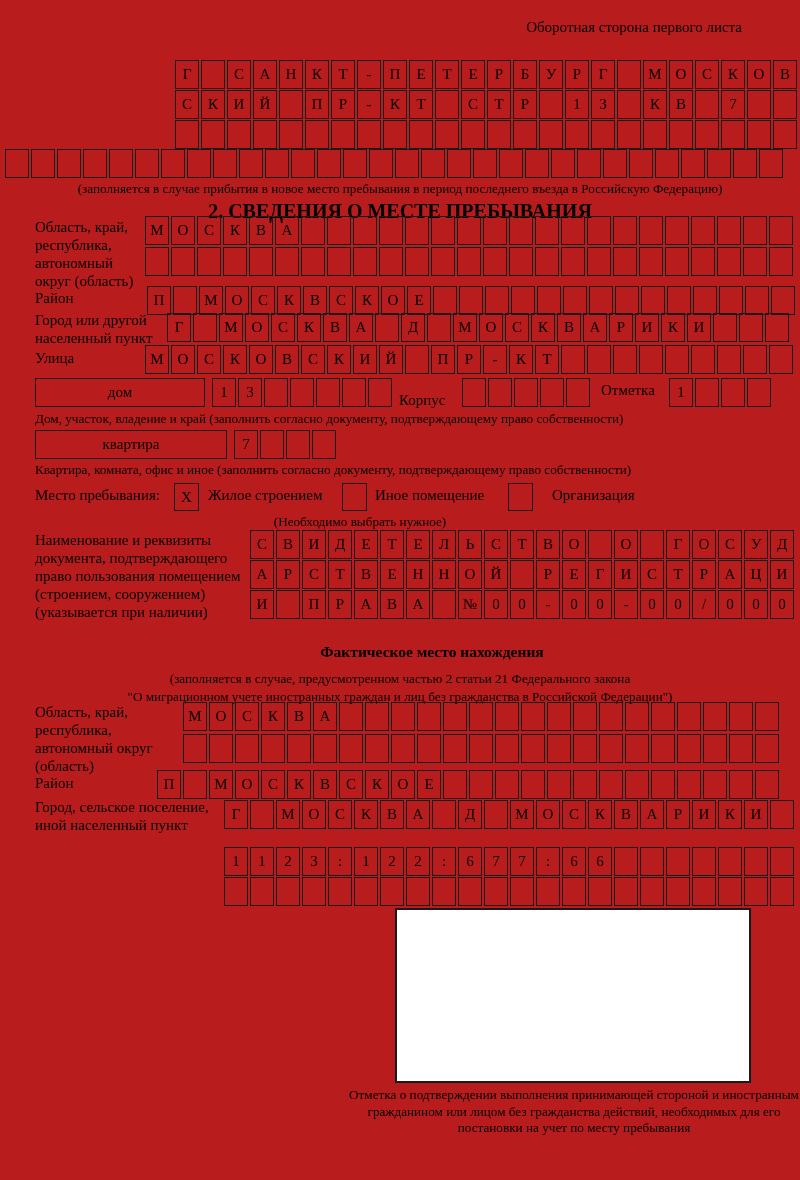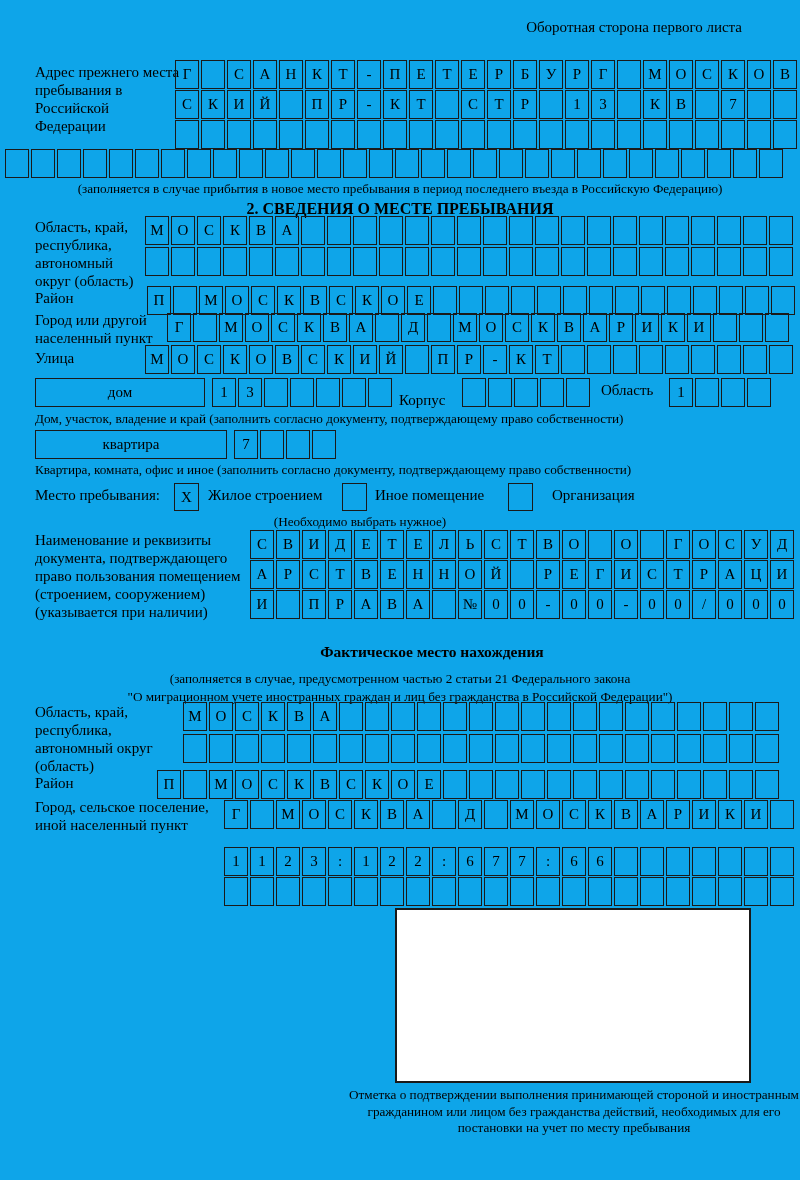--- a/index.html
+++ b/index.html
@@ -1,18 +1,18 @@
 <!DOCTYPE html>
 <html><head>
 <meta charset="utf-8">
 <style>
   html,body { margin:0; padding:0; background:#ffffff; }
   .page {
     position:relative; width:800px; height:1180px; margin:0 auto;
-    background:#0ea5e9; color:#000;
+    background:#b91c1c; color:#000;
     font-family:"Liberation Serif","DejaVu Serif",serif;
     overflow:hidden;
   }
   .lbl { position:absolute; font-size:15px; line-height:1.2; }
   .note { position:absolute; font-size:13.2px; line-height:1.25; }
   .center { text-align:center; }
   .cellrow { position:absolute; display:flex; }
   .cell {
     box-sizing:border-box; flex:none;
     width:24px; height:29px; margin-right:2px;
@@ -26,31 +26,30 @@
     display:flex; align-items:center; justify-content:center;
     font-size:15px;
   }
   .widebox {
     position:absolute; box-sizing:border-box; height:29px;
     border:1.6px solid #1a1a1a;
     display:flex; align-items:center; justify-content:center;
     font-size:15px;
   }
   .stampbox { position:absolute; box-sizing:border-box; border:2px solid #1a1a1a; background:#fff; }
-  .pagetitle { position:absolute; left:0; width:800px; text-align:center; font-weight:bold; font-size:16px; }
+  .pagetitle { position:absolute; left:0; width:800px; text-align:center; font-weight:bold; font-size:20px; }
   .subtitle  { position:absolute; left:0; width:800px; text-align:center; font-weight:bold; font-size:15.5px;padding-left:32px; }
 </style>
 </head>
 <body>
 
 <div class="page">
 
   <div class="lbl" style="top:18px; right:58px;">Оборотная сторона первого листа</div>
 
-  <div class="lbl" style="left:35px; top:63px; width:148px;">Адрес прежнего места пребывания в Российской Федерации</div>
   <div class="cellrow" style="left:175px; top:60px;">
       <span class="cell">Г</span>
       <span class="cell"></span>
       <span class="cell">С</span>
       <span class="cell">А</span>
       <span class="cell">Н</span>
       <span class="cell">К</span>
       <span class="cell">Т</span>
       <span class="cell">-</span>
       <span class="cell">П</span>
@@ -311,21 +310,21 @@
       <span class="cell"></span>
     </div>
   <div class="lbl" style="left:399px; top:391px;">Корпус</div>
   <div class="cellrow" style="left:462px; top:378px;">
       <span class="cell"></span>
       <span class="cell"></span>
       <span class="cell"></span>
       <span class="cell"></span>
       <span class="cell"></span>
     </div>
-  <div class="lbl" style="left:601px; top:381px;">Область</div>
+  <div class="lbl" style="left:601px; top:381px;">Отметка</div>
   <div class="cellrow" style="left:669px; top:378px;">
       <span class="cell">1</span>
       <span class="cell"></span>
       <span class="cell"></span>
       <span class="cell"></span>
     </div>
   <div class="note" style="left:35px; top:411px;">Дом, участок, владение и край (заполнить согласно документу, подтверждающему право собственности)</div>
 
   <div class="widebox" style="left:35px; top:430px; width:192px;">квартира</div>
   <div class="cellrow" style="left:234px; top:430px;">

